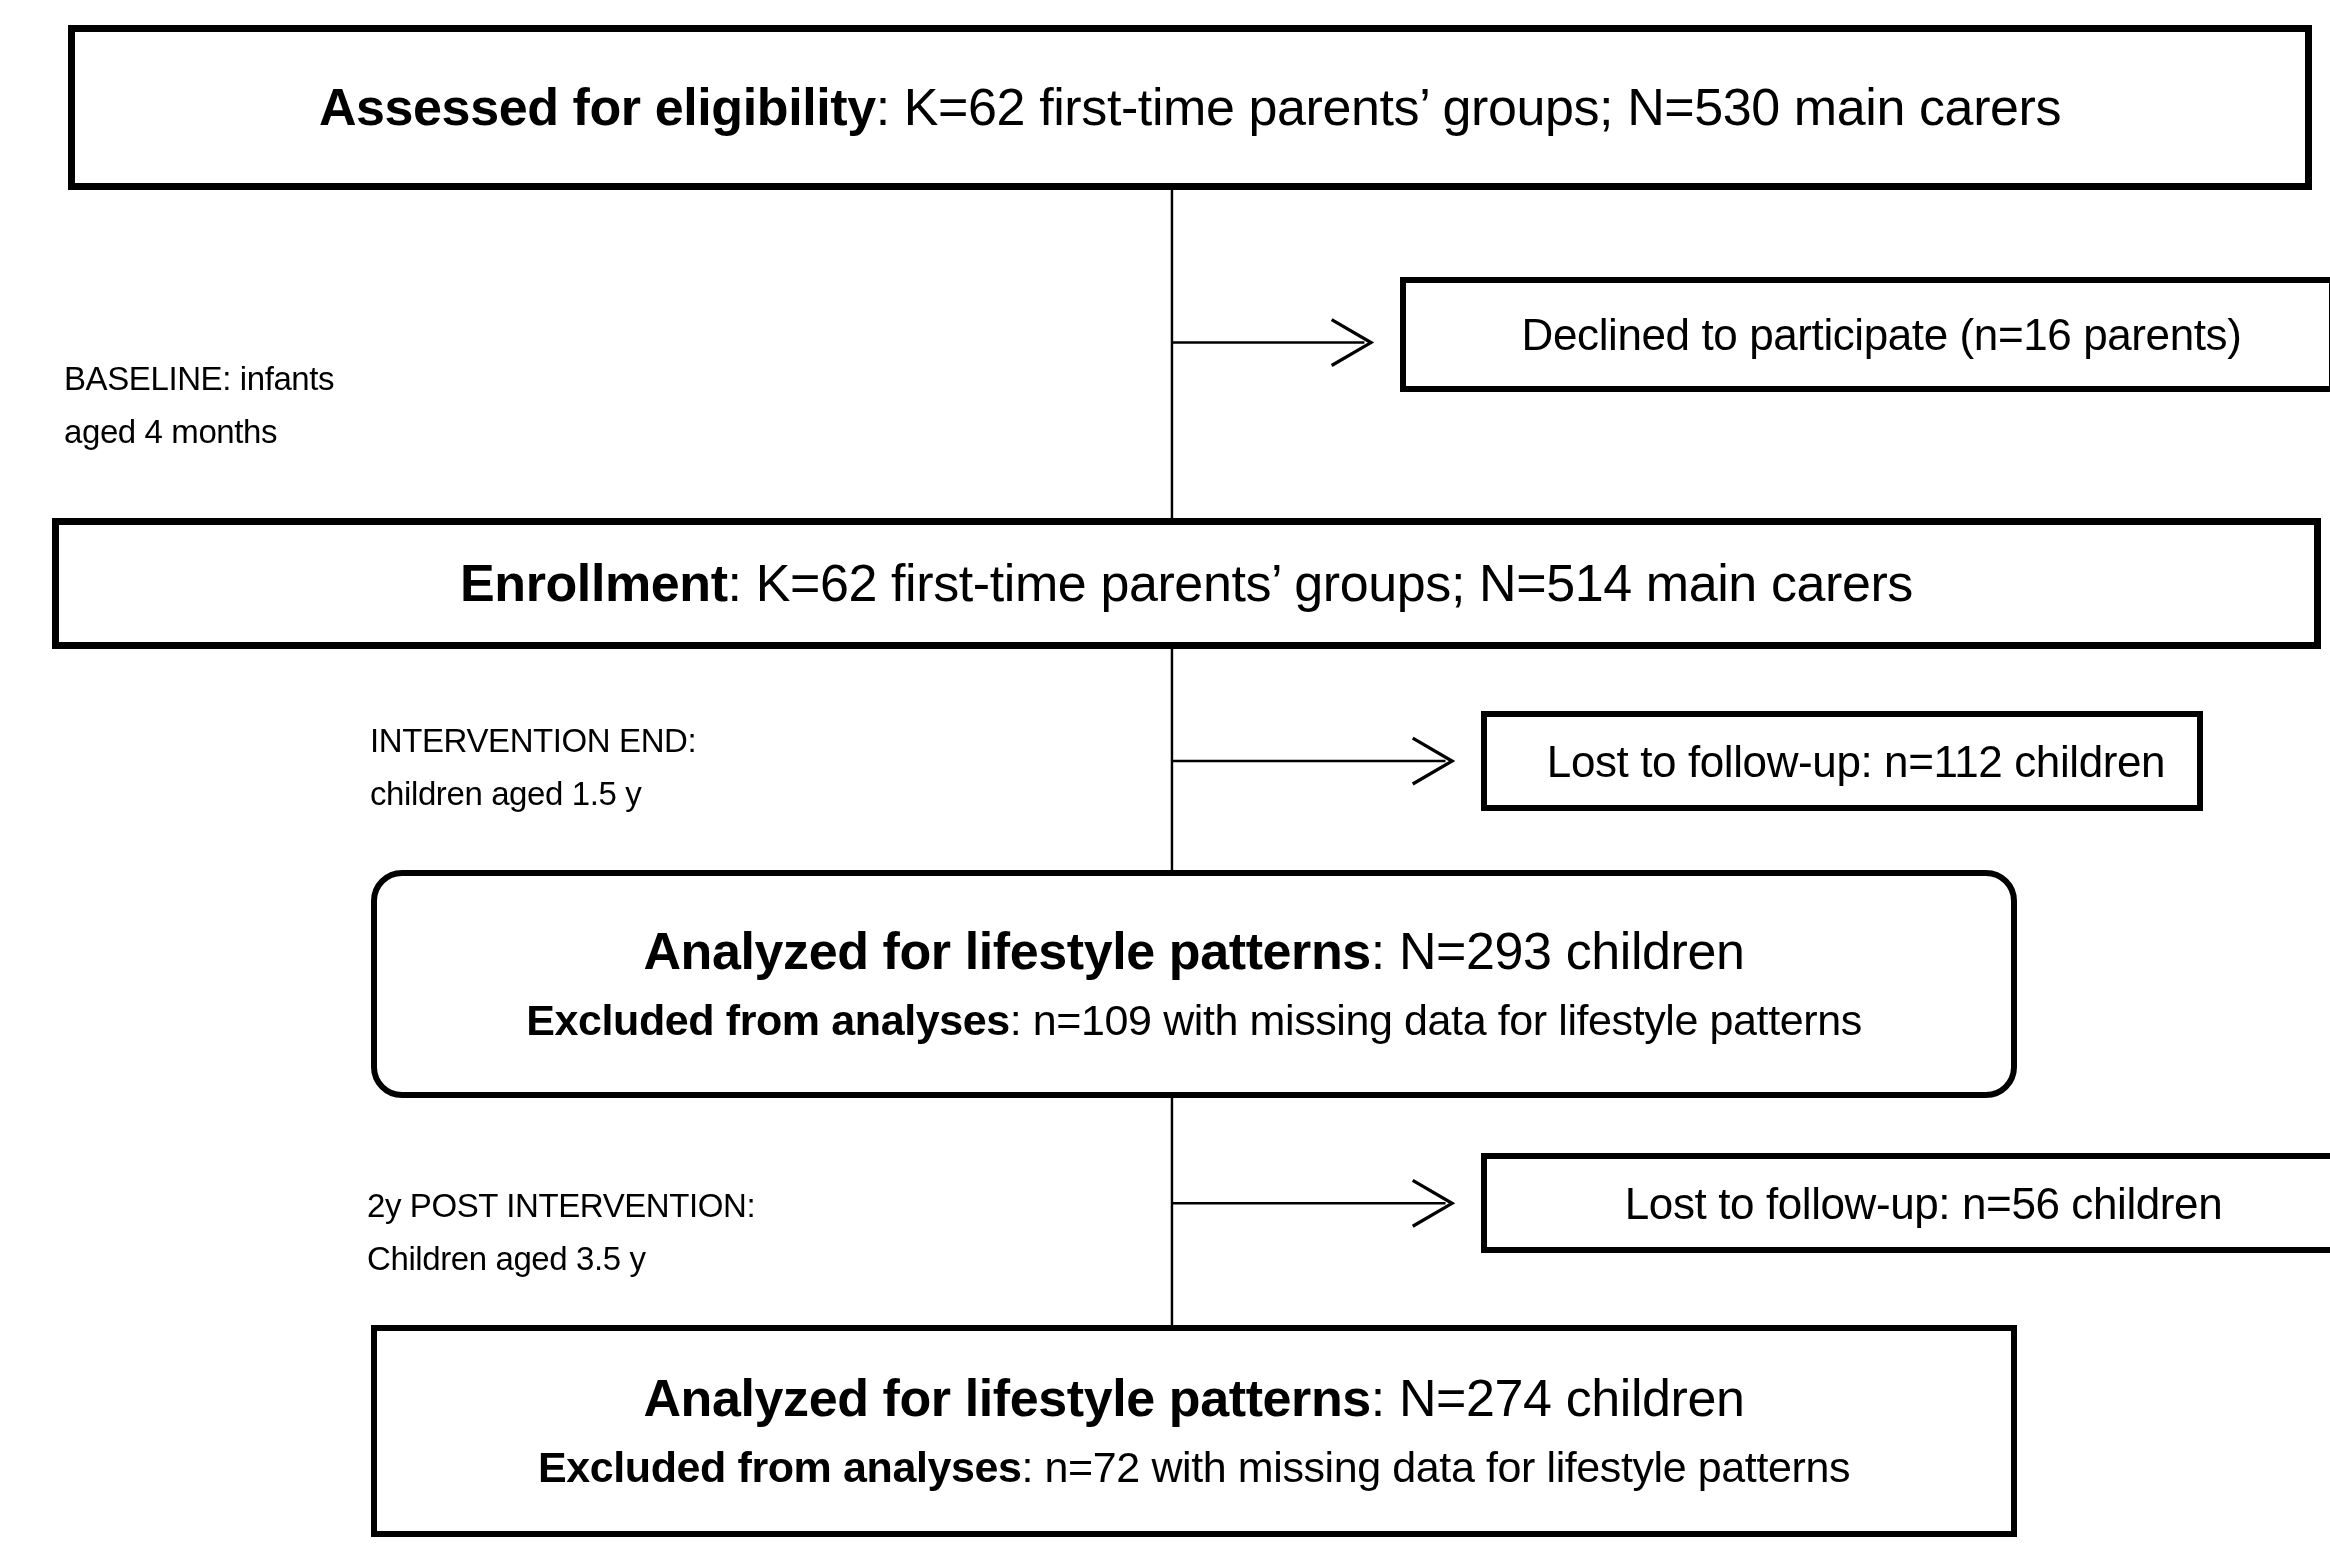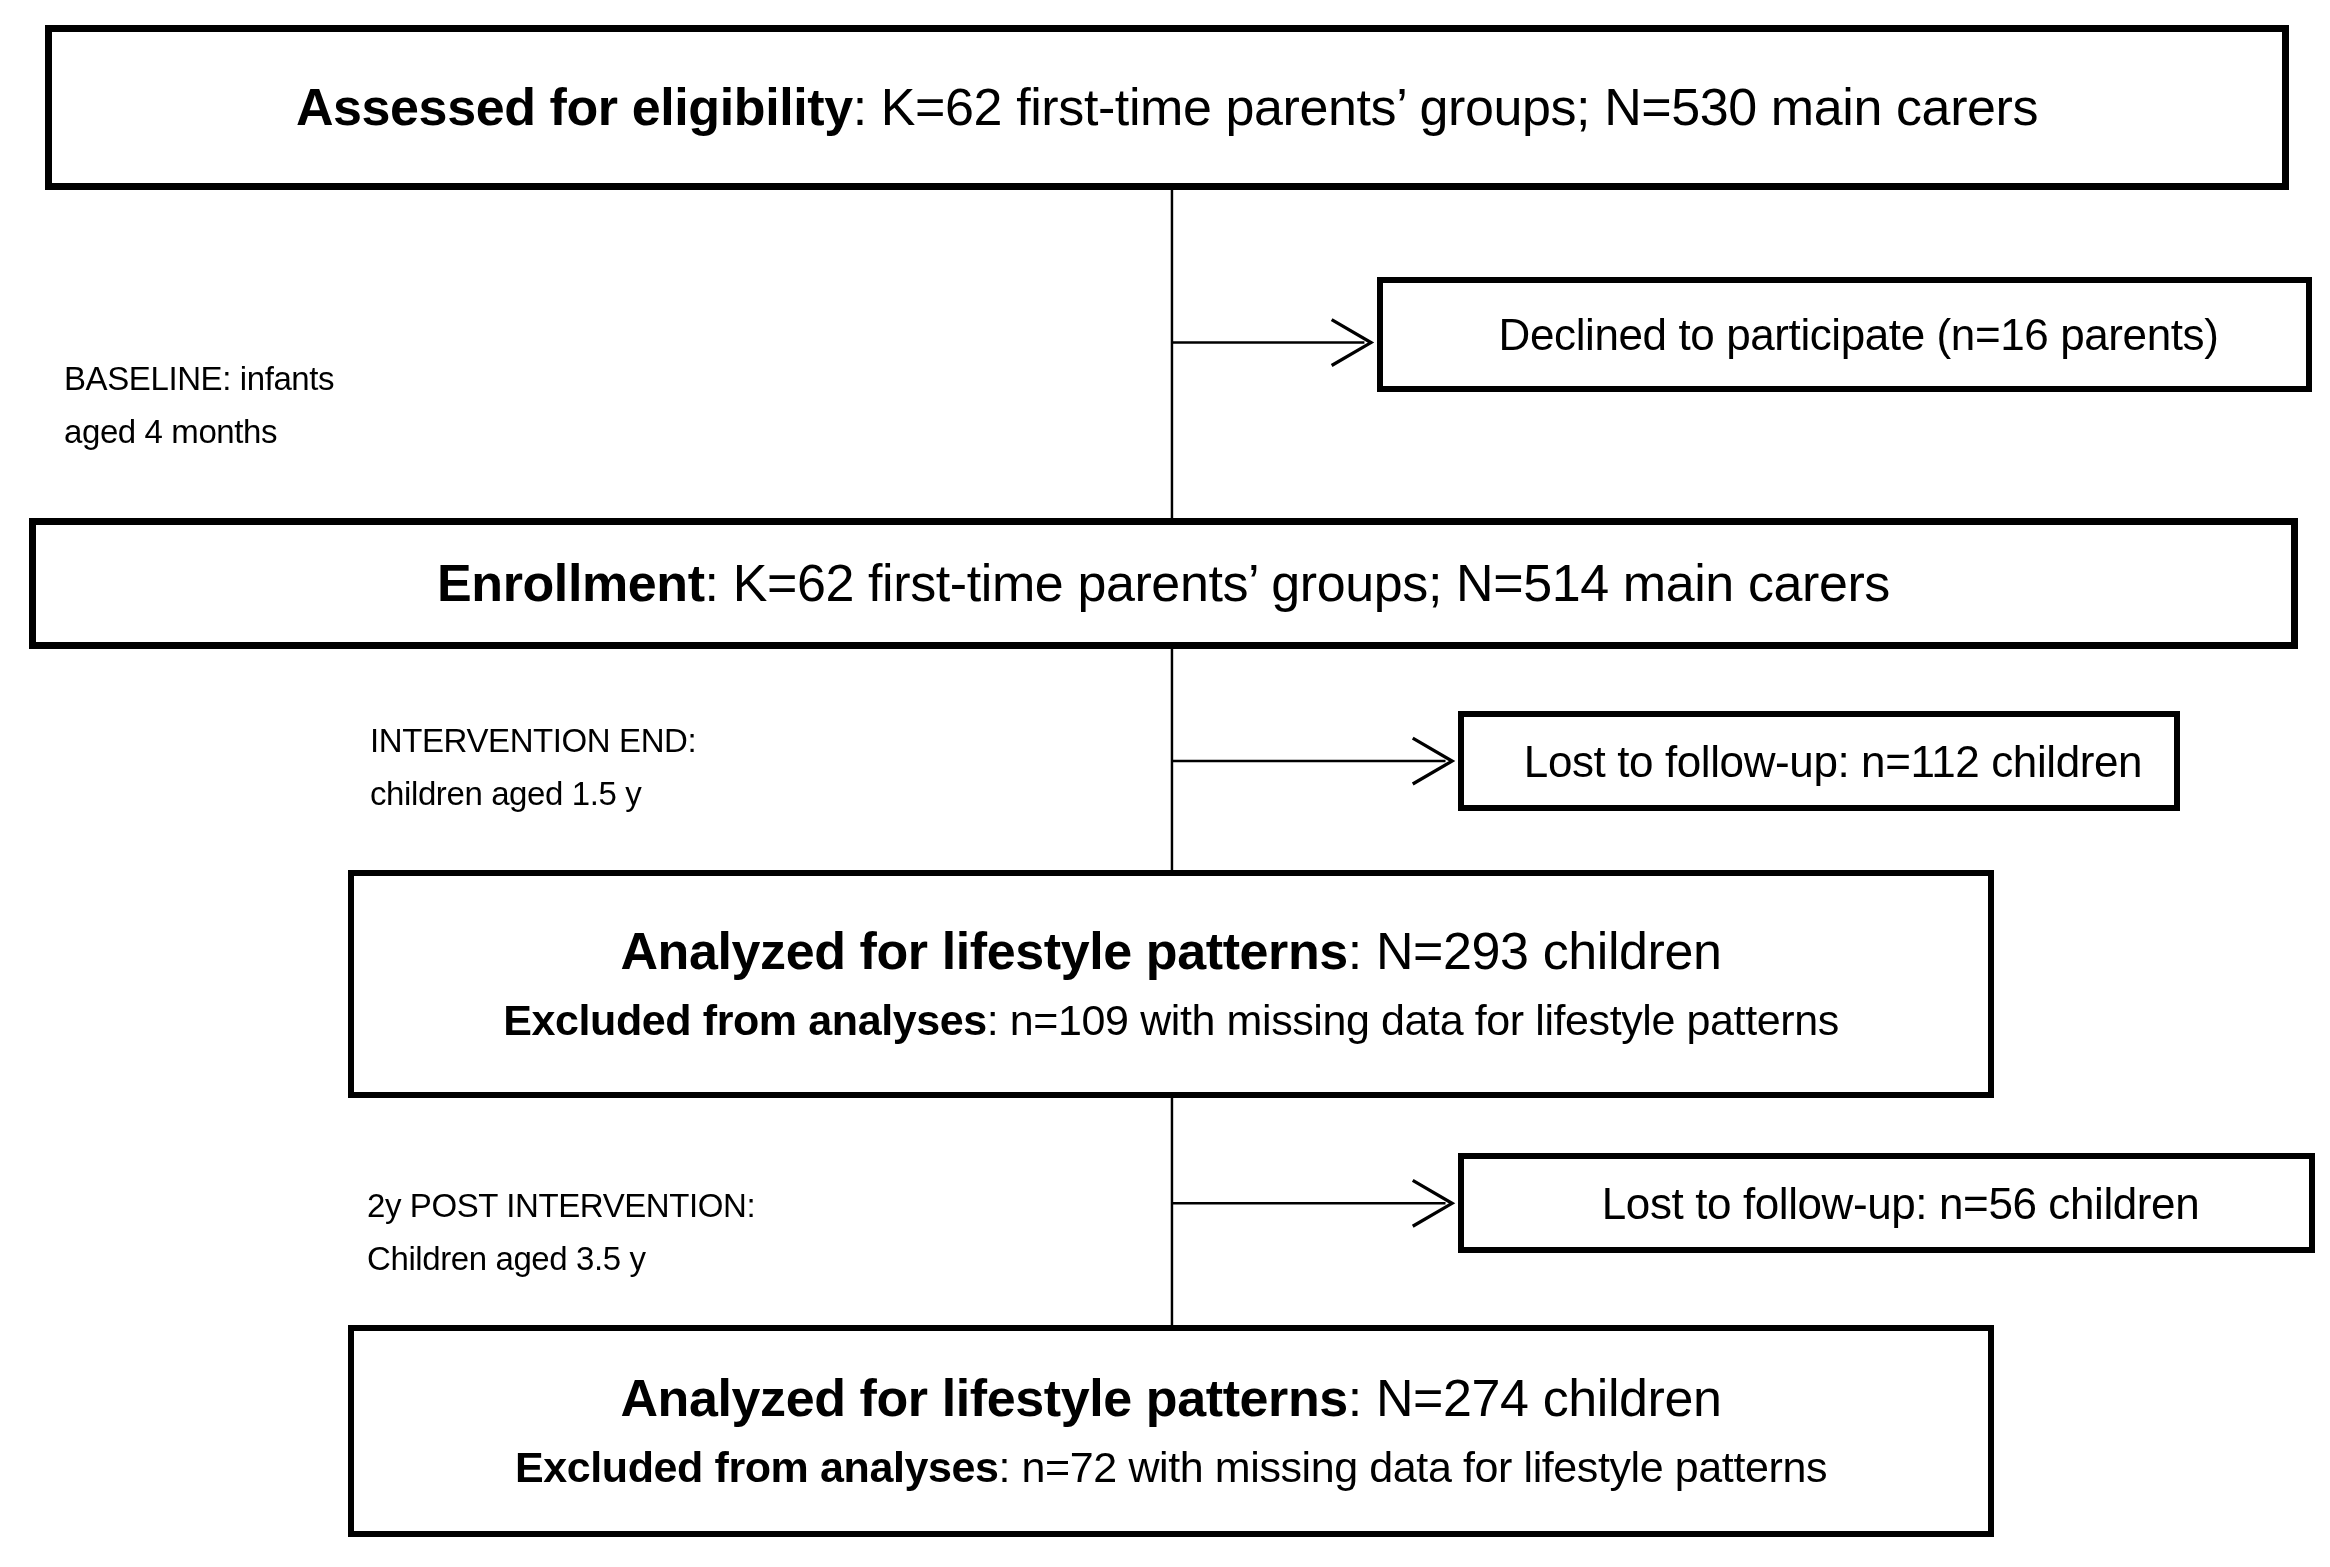--- a/index.html
+++ b/index.html
@@ -22,31 +22,32 @@
   }
   .box{
     position:absolute;
     background:var(--paper);
     border:6.6px solid var(--ink);
     display:flex;flex-direction:column;align-items:center;justify-content:center;
     text-align:center;
     box-sizing:border-box;
     letter-spacing:-0.4px;
     line-height:1.25;
+    margin-left:23px;
   }
   .box.hdr{border-width:7.4px;font-size:52px;}
   .box.small{font-size:44px;padding-left:28px;}
   .box .l1{font-size:52px;line-height:1.38;white-space:nowrap;}
   .box .l2{font-size:43px;line-height:1.5;white-space:nowrap;}
   b{font-weight:bold;}
   .box-eligibility{left:45px;top:24.6px;width:2244px;height:165px;}
   .box-declined{left:1377px;top:277px;width:935px;height:115px;}
   .box-enrollment{left:29px;top:518px;width:2269px;height:131px;}
   .box-lost-1{left:1458px;top:711px;width:722px;height:100px;}
-  .box-analyzed-1{left:348px;top:870px;width:1646px;height:228px;}
+  .box-analyzed-1{left:348px;top:870px;width:1646px;height:228px;border-radius:31px;}
   .box-lost-2{left:1458px;top:1153px;width:857px;height:100px;}
   .box-analyzed-2{left:348px;top:1325px;width:1646px;height:212px;}
   .timelabel{
     position:absolute;
     font-size:33px;
     line-height:1.62;
     letter-spacing:-0.4px;
     white-space:nowrap;
     color:var(--text);
   }

